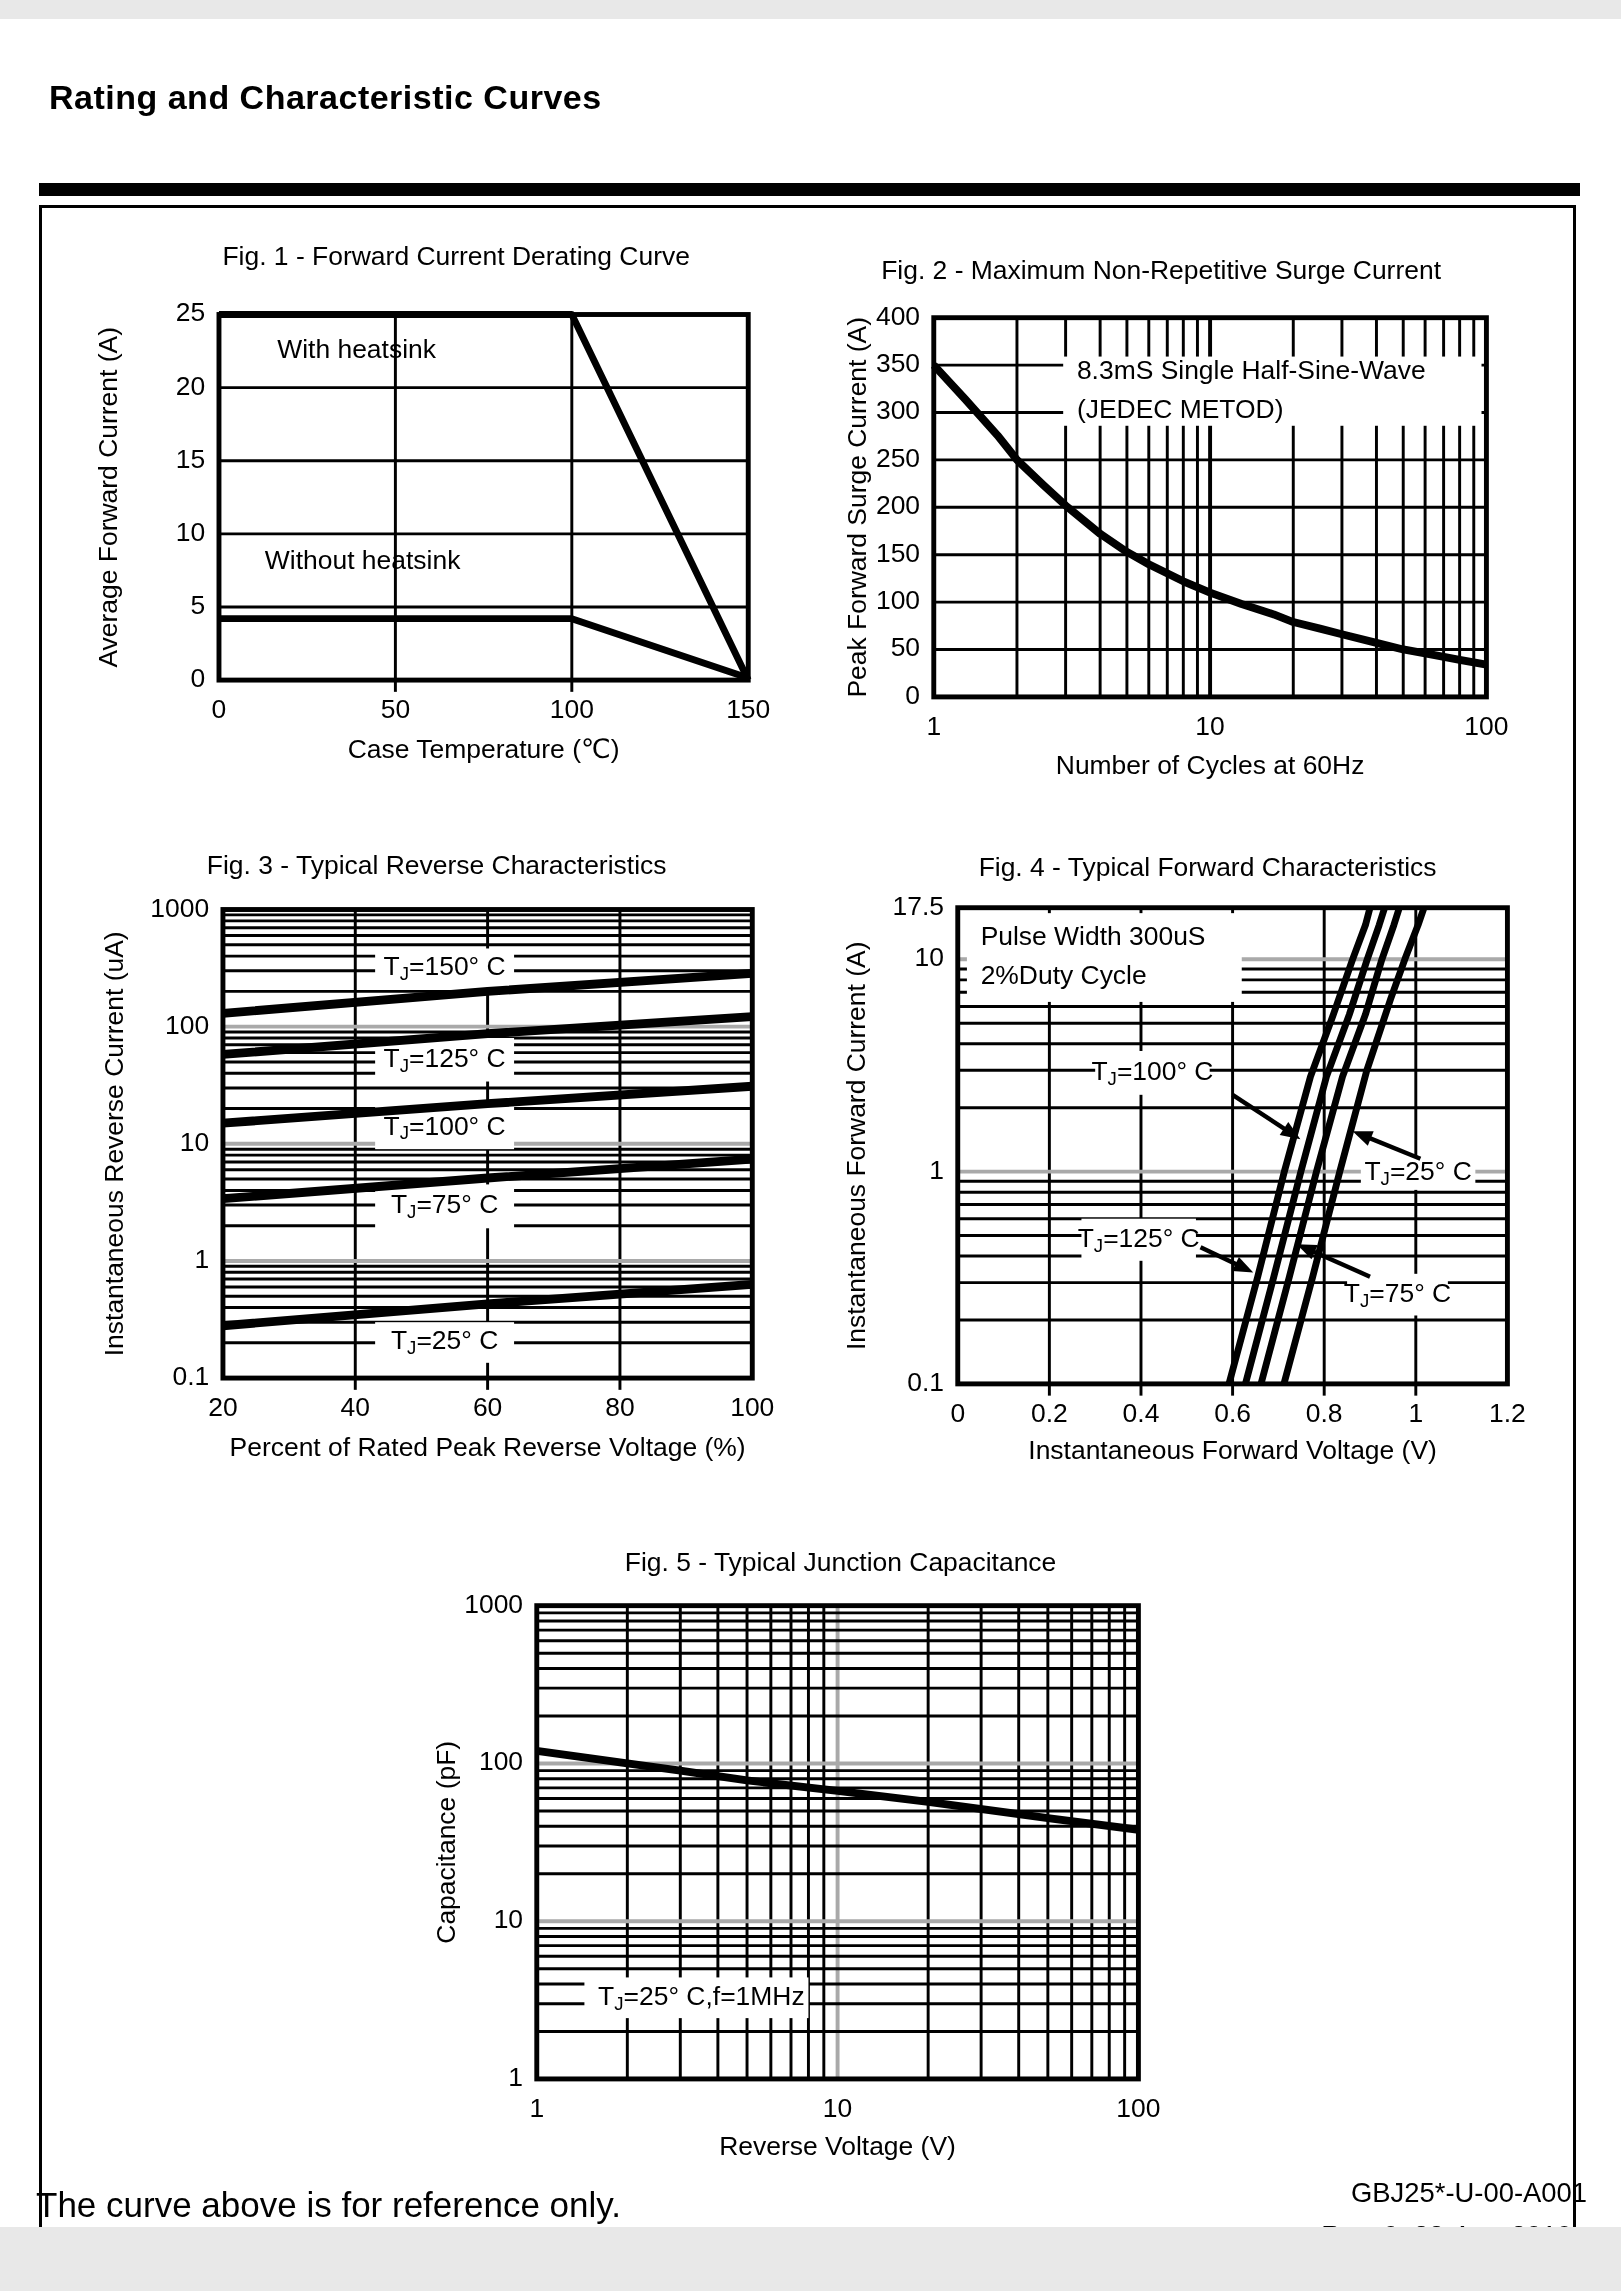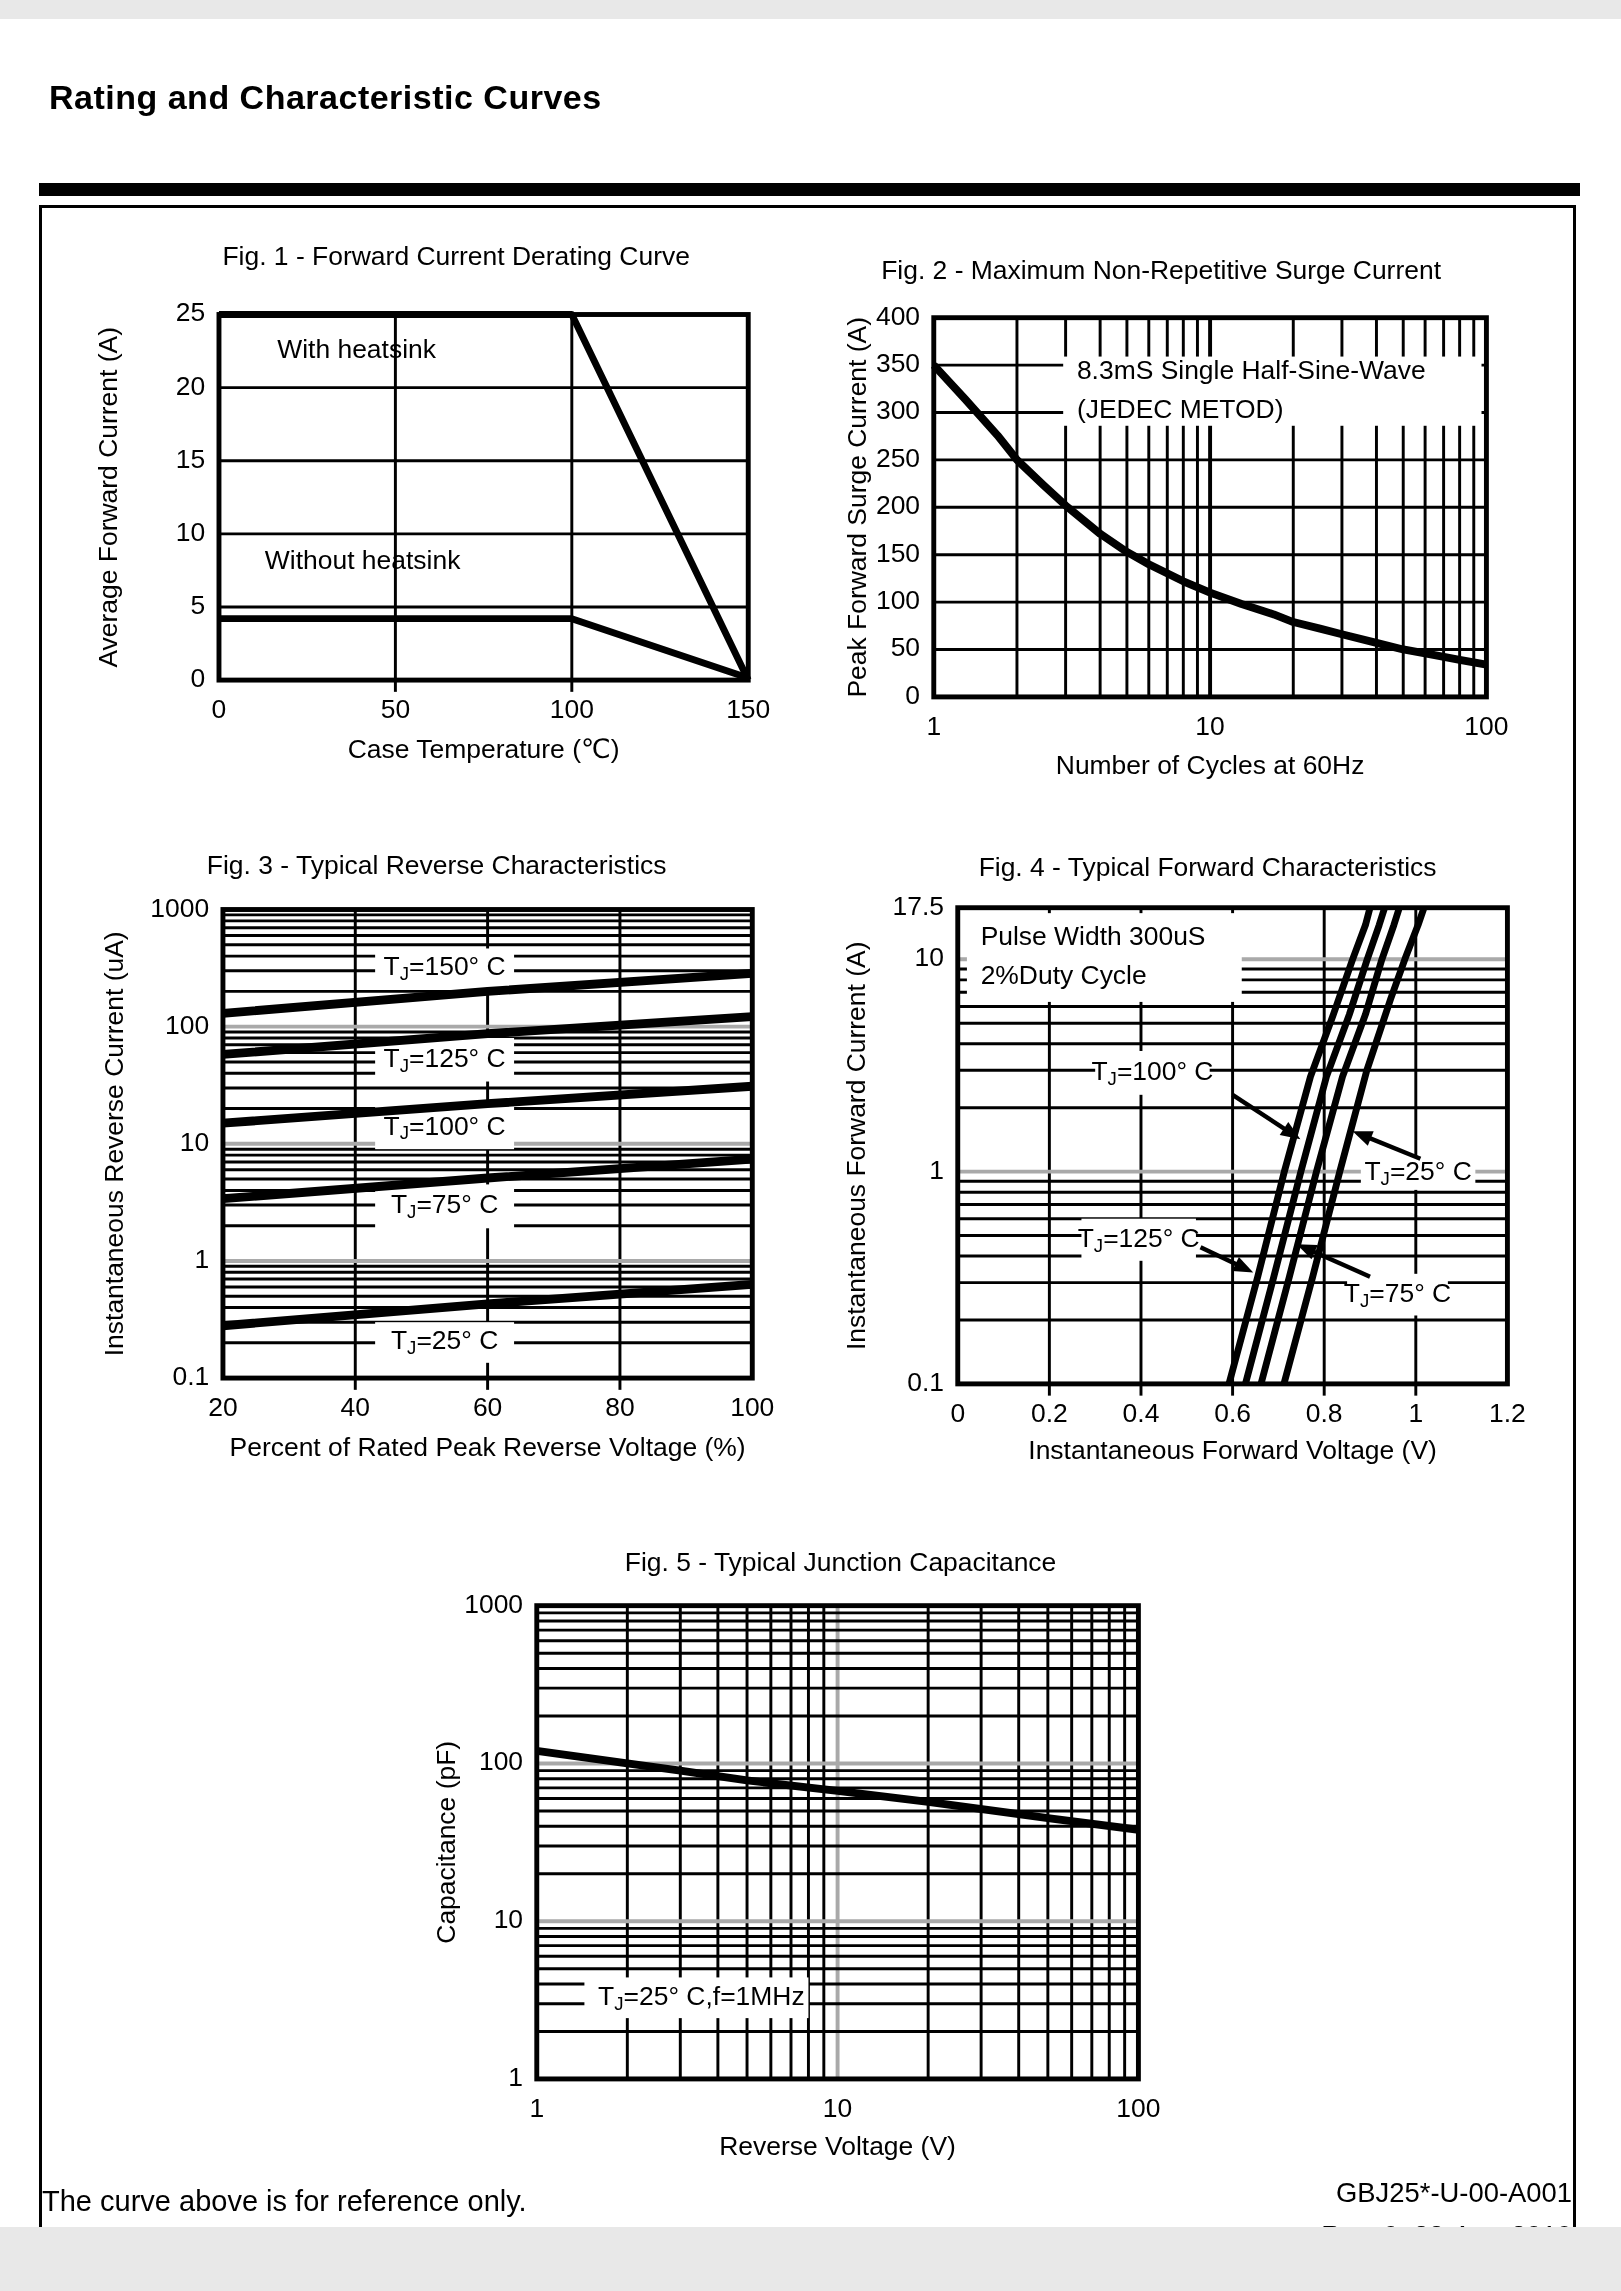--- a/index.html
+++ b/index.html
@@ -14,22 +14,22 @@
   }
   .hdr{position:absolute;left:49px;top:57px;}
   .hdr .t1,.hdr .t2{font-size:34px;font-weight:bold;line-height:43px;letter-spacing:0.5px;}
   .rule{position:absolute;left:39px;top:164px;width:1541px;height:12.7px;background:#000;}
   .content-box{
     position:absolute;left:39px;top:186px;width:1537px;height:2051px;
     box-sizing:border-box;border:3.9px solid #000;border-bottom-width:8.8px;
   }
   .charts-layer{position:absolute;left:0;top:0;width:100%;height:100%;}
   .charts-layer svg{position:absolute;}
-  .footer-note{position:absolute;left:42px;top:2166px;font-size:29px;}
-  .doc-number{position:absolute;right:49px;top:2158px;font-size:27.4px;text-align:right;}
+  .footer-note{position:absolute;left:36px;top:2166px;font-size:35px;}
+  .doc-number{position:absolute;right:34px;top:2158px;font-size:27.4px;text-align:right;}
   .revision{position:absolute;right:49px;top:2201px;font-size:27.4px;text-align:right;}
 </style>
 </head>
 <body>
 
 <div class="page">
   <div class="hdr">
     <div class="t1">Rating and Characteristic Curves</div>
   </div>
   <div class="rule"></div>

